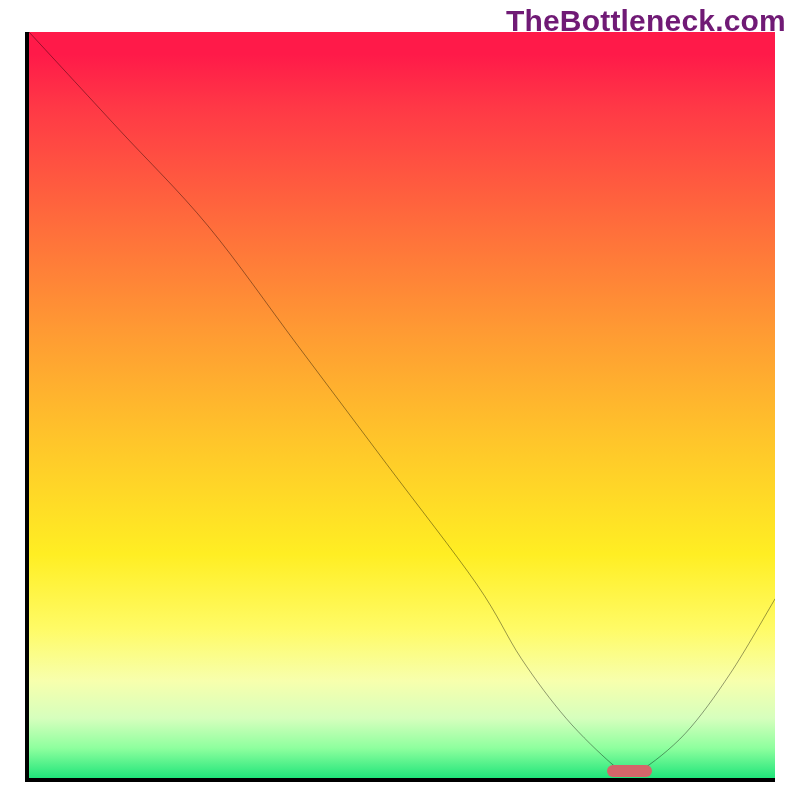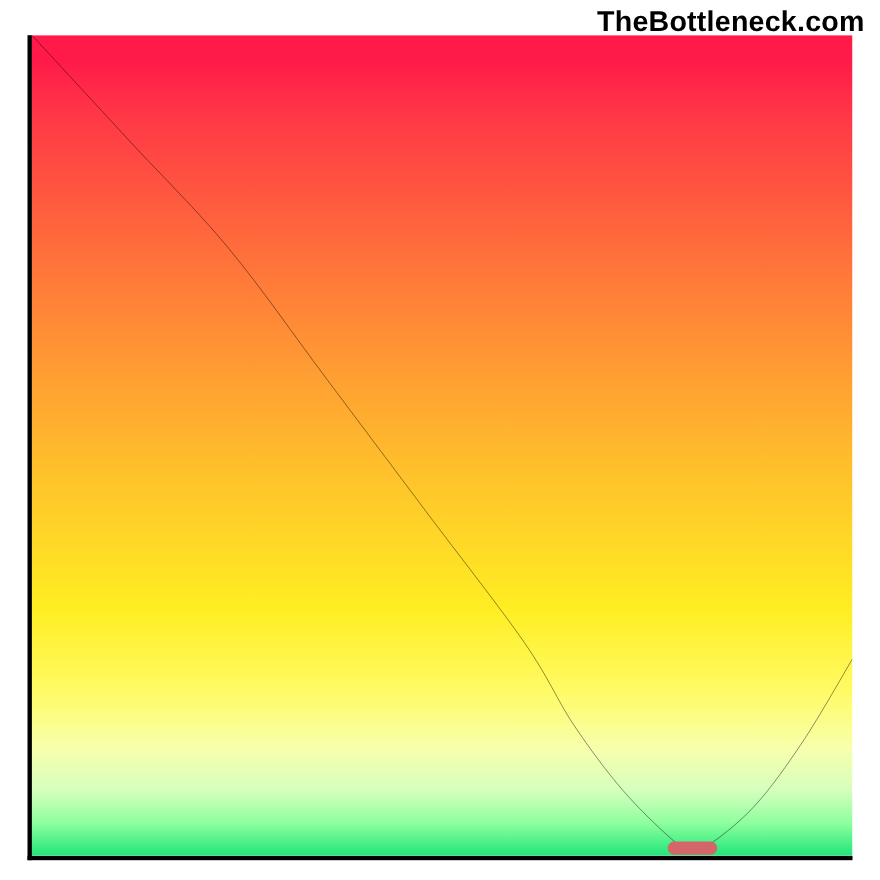--- a/index.html
+++ b/index.html
@@ -12,23 +12,23 @@
   }
   .frame {
     position: relative;
     width: 800px;
     height: 800px;
   }
   .watermark {
     position: absolute;
     top: 4px;
     right: 14px;
-    font-size: 26px;
+    font-size: 30px;
     font-weight: 600;
-    color: #000000;
+    color: #701a75;
     letter-spacing: 0.2px;
   }
   .plot {
     position: absolute;
     left: 25px;
     top: 32px;
     width: 750px;
     height: 750px;
     box-sizing: border-box;
     border-left: 4px solid #000;

